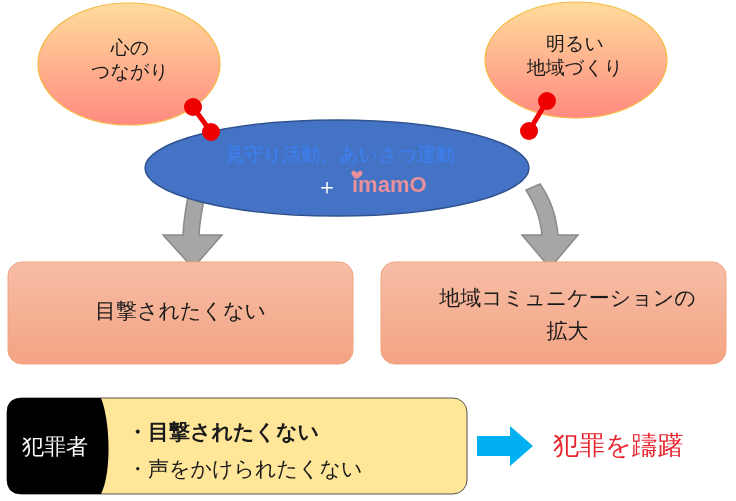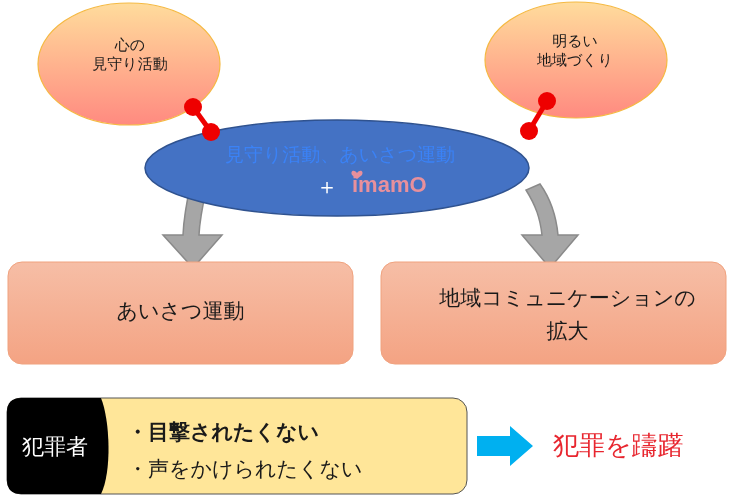--- a/index.html
+++ b/index.html
@@ -1,20 +1,20 @@
 <!DOCTYPE html>
 <html><head>
 <meta charset="utf-8">
 <style>
   html, body { margin: 0; padding: 0; background: #ffffff; }
   body { width: 736px; height: 501px; position: relative; overflow: hidden;
          font-family: "DejaVu Sans", "Liberation Sans", sans-serif; }
   svg.base { position: absolute; left: 0; top: 0; }
   .txt { position: absolute; text-align: center; line-height: 1.25; }
-  .bubble-text { color: #1a1a1a; font-size: 15px; }
+  .bubble-text { color: #1a1a1a; font-size: 19px; }
   .center-text { color: #3b82f6; font-size: 19px; }
   .box-text { color: #1a1a1a; font-size: 21px; }
   .logo { position: absolute; font-weight: bold; font-size: 22px; letter-spacing: 0px;
           color: #e8909c; font-family: Liberation Sans, sans-serif; }
   .plus { position: absolute; color: #ffffff; font-size: 22px; }
   .criminal-label { position: absolute; color: #ffffff; font-size: 22px; text-align: center; }
   .bullet { position: absolute; color: #1a1a1a; font-size: 21px; }
   .result { position: absolute; color: #e8262f; font-size: 26px; }
 </style>
 </head>
@@ -57,32 +57,32 @@
   <rect x="7" y="398" width="460" height="96" rx="14" ry="14" fill="#ffe699" stroke="#555555" stroke-width="1"></rect>
   <path d="M21,398 L101,398 C110,420 112,472 101,494 L21,494 Q7,494 7,480 L7,412 Q7,398 21,398 Z" fill="#000000"></path>
 
   <path d="M477,436 L510,436 L510,426 L533,446 L510,466 L510,456 L477,456 Z" fill="#00b0f0"></path>
 
   <path d="M357,173 C354,169 350,171 352,175 L357,179 L362,175 C364,171 360,169 357,173 Z" fill="#e8909c"></path>
 </svg>
 
 <div class="txt bubble-text" style="left:60px; top:36px; width:140px;">
   <div>心の</div>
-  <div>見守り活動</div>
+  <div>つながり</div>
 </div>
 <div class="txt bubble-text" style="left:505px; top:32px; width:140px;">
   <div>明るい</div>
   <div>地域づくり</div>
 </div>
 
 <div class="txt center-text" style="left:190px; top:143px; width:300px;">見守り活動、あいさつ運動</div>
 <div class="plus" style="left:316px; top:172px;">＋</div>
 <div class="logo" style="left:352px; top:172px;">imamO</div>
 
-<div class="txt box-text" style="left:8px; top:298px; width:345px;">あいさつ運動</div>
+<div class="txt box-text" style="left:8px; top:298px; width:345px;">目撃されたくない</div>
 <div class="txt box-text" style="left:381px; top:282px; width:345px; line-height:1.55;padding-left:14px;">
   <div>地域コミュニケーションの</div>
   <div>拡大</div>
 </div>
 
 <div class="criminal-label" style="left:22px; top:432px;">犯罪者</div>
 <div class="bullet" style="left:127px; top:418px; font-weight:bold;">・目撃されたくない</div>
 <div class="bullet" style="left:127px; top:455px;">・声をかけられたくない</div>
 
 <div class="result" style="left:553px; top:428px;">犯罪を躊躇</div>

